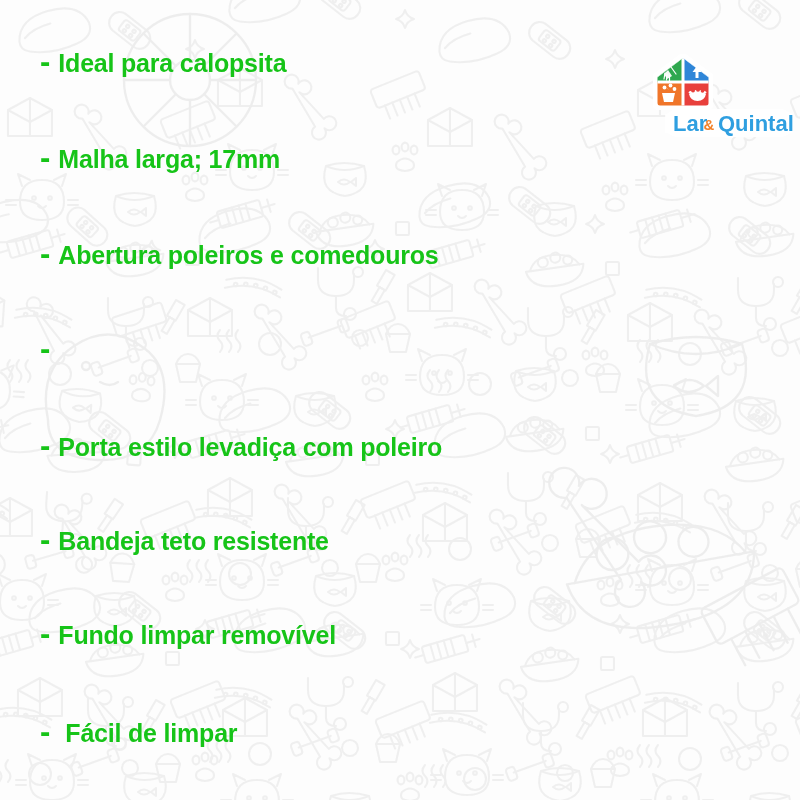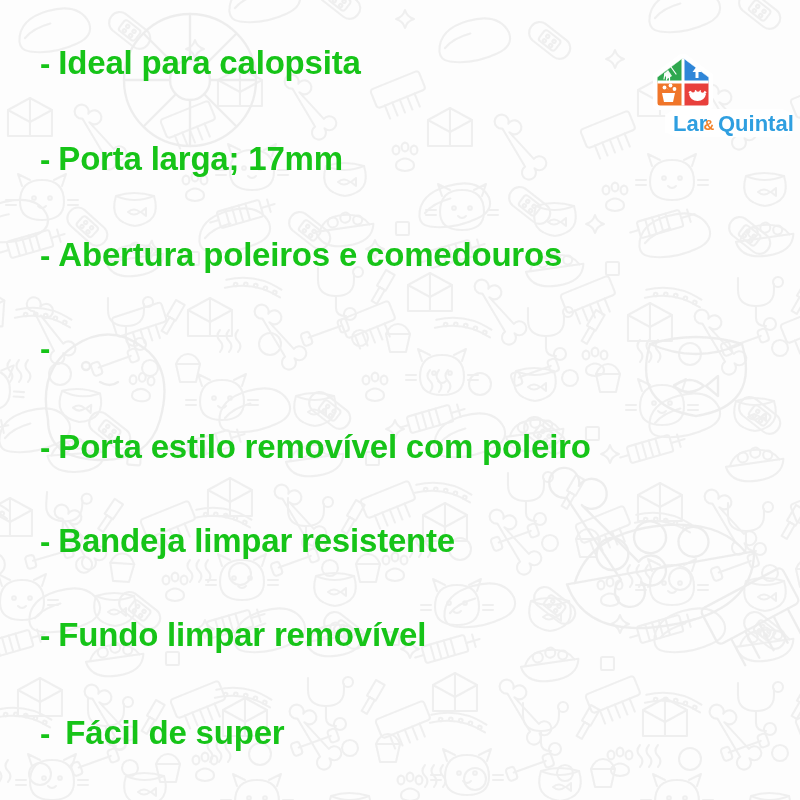--- a/index.html
+++ b/index.html
@@ -61,21 +61,21 @@
     font-weight: bold;
     font-size: 31px;
     line-height: 1;
     margin-right: 8px;
     letter-spacing: 0px;
   }
   .feature-text {
     color: #16c418;
     font-family: "Liberation Sans", sans-serif;
     font-weight: bold;
-    font-size: 33px;
+    font-size: 25px;
     line-height: 1;
     letter-spacing: -0.2px;
     text-align: center;
   }
 
   
   .r0 { top: 46px; }
   .r1 { top: 142px; }
   .r2 { top: 238px; }
   .r3 { top: 333px; }
@@ -306,50 +306,50 @@
 
   <div id="feature-list">
 
     <div class="feature-row r0">
       <span class="feature-dash">-</span>
       <span class="feature-text">Ideal para calopsita</span>
     </div>
 
     <div class="feature-row r1">
       <span class="feature-dash">-</span>
-      <span class="feature-text">Porta larga; 17mm</span>
+      <span class="feature-text">Malha larga; 17mm</span>
     </div>
 
     <div class="feature-row r2">
       <span class="feature-dash">-</span>
       <span class="feature-text">Abertura poleiros e comedouros</span>
     </div>
 
     <div class="feature-row r3">
       <span class="feature-dash">-</span>
     </div>
 
     <div class="feature-row r4">
       <span class="feature-dash">-</span>
-      <span class="feature-text">Porta estilo removível com poleiro</span>
+      <span class="feature-text">Porta estilo levadiça com poleiro</span>
     </div>
 
     <div class="feature-row r5">
       <span class="feature-dash">-</span>
-      <span class="feature-text">Bandeja limpar resistente</span>
+      <span class="feature-text">Bandeja teto resistente</span>
     </div>
 
     <div class="feature-row r6">
       <span class="feature-dash">-</span>
       <span class="feature-text">Fundo limpar removível</span>
     </div>
 
     <div class="feature-row r7">
       <span class="feature-dash">-</span>
-      <span class="feature-text">Fácil de super</span>
+      <span class="feature-text">Fácil de limpar</span>
     </div>
 
   </div>
 
   <div id="logo">
 
     <div id="logo-house">
       <svg viewBox="0 0 60 56" xmlns="http://www.w3.org/2000/svg">
 
         <path d="M30 1 L58 22 V50 a4 4 0 0 1 -4 4 H6 a4 4 0 0 1 -4 -4 V22 Z" fill="#ffffff" stroke="#ffffff" stroke-width="5" stroke-linejoin="round"></path>

